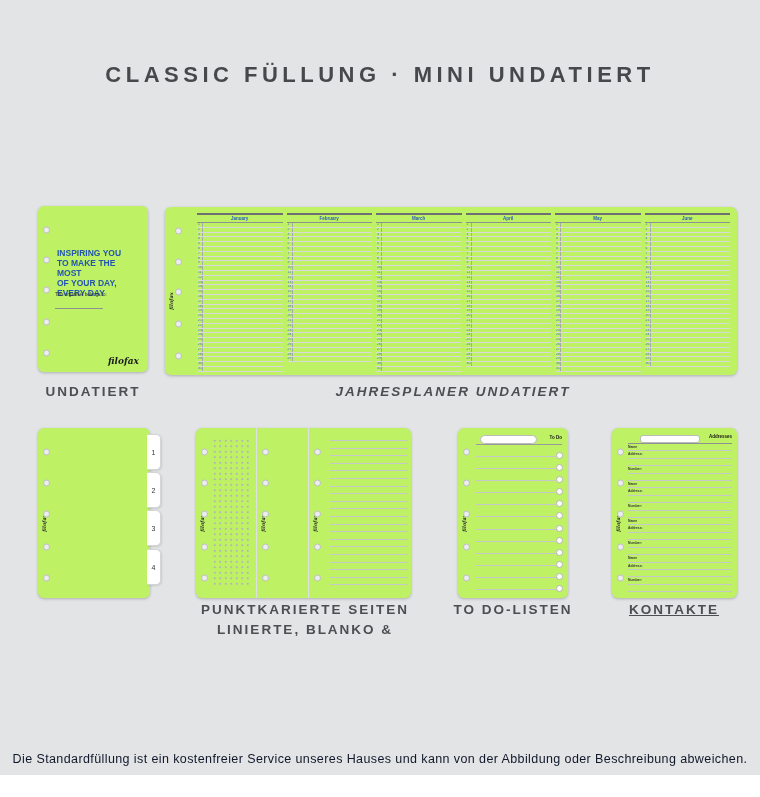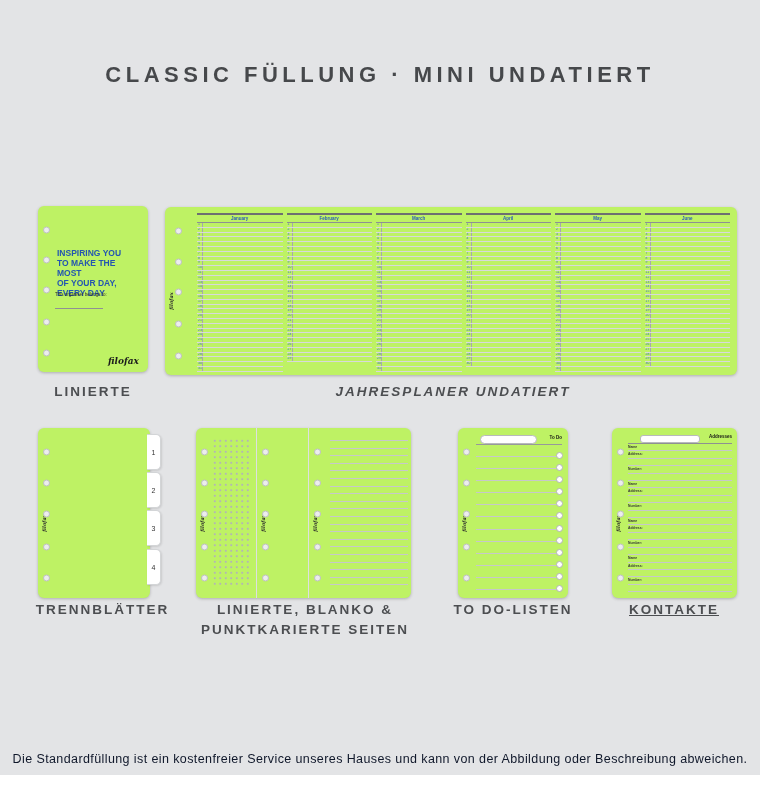--- a/index.html
+++ b/index.html
@@ -117,21 +117,21 @@
 EVERY DAY</div>
     <div class="dk-belongs">This organiser belongs to:</div>
     <div class="dk-line"></div>
     <div class="dk-logo">filofax</div>
   <i class="hole" style="top: 14.4%;"></i>
       <i class="hole" style="top: 32.5%;"></i>
       <i class="hole" style="top: 50.6%;"></i>
       <i class="hole" style="top: 69.9%;"></i>
       <i class="hole" style="top: 88.5%;"></i>
     </div>
-  <div class="itemlabel lbl-deckblatt">LINIERTE</div>
+  <div class="itemlabel lbl-deckblatt">UNDATIERT</div>
 
   <div class="page planner">
     <span class="vlogo">filofax</span>
     <div class="pl-months">
         <div class="month">
           <div class="month-header">January</div>
           <div class="month-rows">
             <div class="mrow">
               <span class="dnum">1</span>
             </div>
@@ -721,21 +721,20 @@
         <div class="tab">2</div>
         <div class="tab">3</div>
         <div class="tab">4</div>
       </div>
   <i class="hole" style="top: 14.4%;"></i>
       <i class="hole" style="top: 32.5%;"></i>
       <i class="hole" style="top: 50.6%;"></i>
       <i class="hole" style="top: 69.9%;"></i>
       <i class="hole" style="top: 88.5%;"></i>
     </div>
-  <div class="itemlabel lbl-dividers">TRENNBLÄTTER</div>
 
   <div class="page sheets">
     <div class="sheet sheet-dotted">
       <span class="vlogo">filofax</span>
       <div class="dotgrid"></div>
     <i class="hole" style="top: 14.4%;"></i>
         <i class="hole" style="top: 32.5%;"></i>
         <i class="hole" style="top: 50.6%;"></i>
         <i class="hole" style="top: 69.9%;"></i>
         <i class="hole" style="top: 88.5%;"></i>
@@ -752,22 +751,22 @@
       <span class="vlogo">filofax</span>
       <div class="ruled"></div>
     <i class="hole" style="top: 14.4%;"></i>
         <i class="hole" style="top: 32.5%;"></i>
         <i class="hole" style="top: 50.6%;"></i>
         <i class="hole" style="top: 69.9%;"></i>
         <i class="hole" style="top: 88.5%;"></i>
       </div>
   </div>
   <div class="itemlabel lbl-sheets">
+    <div>PUNKTKARIERTE SEITEN</div>
     <div>LINIERTE, BLANKO &amp;</div>
-    <div>PUNKTKARIERTE SEITEN</div>
   </div>
 
   <div class="page todo">
     <span class="vlogo">filofax</span>
     <div class="pill"></div>
     <div class="page-headline">To Do</div>
     <div class="todo-hline"></div>
     <div class="todo-rows">
         <div class="trow">
           <i class="tcircle"></i>

